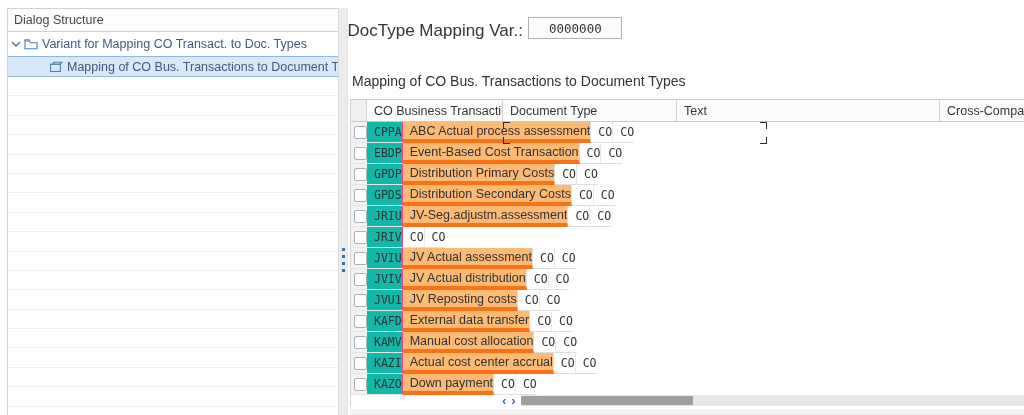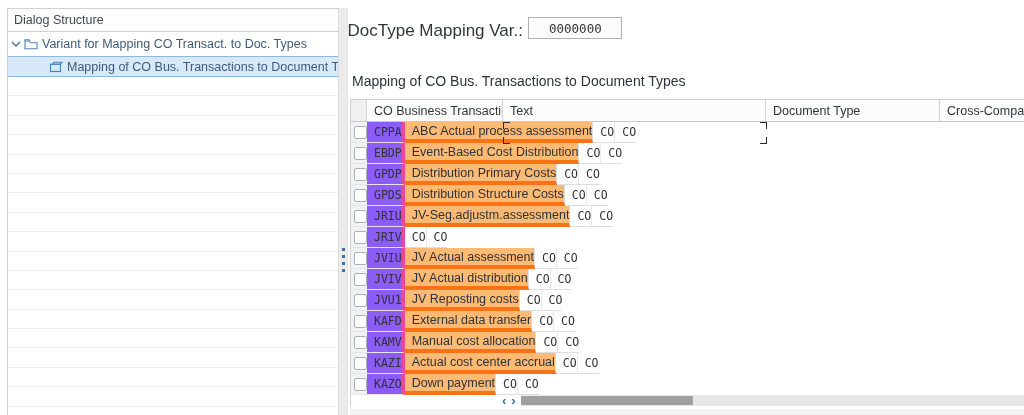--- a/index.html
+++ b/index.html
@@ -86,21 +86,21 @@
   .col-doc{width:174px; flex:none;}
   .col-cross{width:163px; flex:none;}
   .th.col-cb{background:#f0f0f0;}
   .trow{display:flex; height:21px;}
   .td{
     display:flex; align-items:center; padding-left:7px;
     font-size:12.5px; white-space:nowrap; overflow:hidden;
   }
   .td.c-cb{background:#f2f2f2; border-bottom:1px solid #e6e6e6; padding-left:3px;}
   .td.c-code{
-    background:#8b5cf6; border-bottom:1px solid #e6e6e6; border-right:3px solid #ec4899;
+    background:#14b8a6; border-bottom:1px solid #e6e6e6; border-right:1px solid #ec4899;
     font-family:"DejaVu Sans Mono", monospace; font-size:11.5px; color:#2f3237;
   }
   .td.c-text{background:#fdba74; border-bottom:4px solid #f97316; border-right:1px solid #dedede;}
   .td.c-doc{
     background:#ffffff; border-bottom:1px solid #dedede; border-right:1px solid #e8e8e8;
     font-family:"DejaVu Sans Mono", monospace; font-size:11.5px;
   }
   .td.c-cross{
     background:#ffffff; border-bottom:1px solid #dedede;
     font-family:"DejaVu Sans Mono", monospace; font-size:11.5px;
@@ -200,59 +200,59 @@
 <div class="var-label">DocType Mapping Var.:</div>
 <input class="var-input" readonly="" value="0000000001" style="">
 
 <div class="section-title">Mapping of CO Bus. Transactions to Document Types</div>
 
 <div class="table-viewport">
   <div class="table-inner">
     <div class="thead">
       <div class="th col-cb"></div>
       <div class="th col-code">CO Business Transaction</div>
+      <div class="th col-doc">Document Type</div>
       <div class="th col-text">Text</div>
-      <div class="th col-doc">Document Type</div>
       <div class="th col-cross last">Cross-Company</div>
     </div>
 
     <div id="table-body">
         <div class="trow">
     <div class="td c-cb">
             <span class="cbx"></span>
           </div>
     <div class="td c-code">CPPA</div>
     <div class="td c-text">ABC Actual process assessment</div>
     <div class="td c-doc">CO</div>
     <div class="td c-cross">CO</div>
   </div>
         <div class="trow">
     <div class="td c-cb">
             <span class="cbx"></span>
           </div>
     <div class="td c-code">EBDP</div>
-    <div class="td c-text">Event-Based Cost Distribution</div>
+    <div class="td c-text">Event-Based Cost Transaction</div>
     <div class="td c-doc">CO</div>
     <div class="td c-cross">CO</div>
   </div>
         <div class="trow">
     <div class="td c-cb">
             <span class="cbx"></span>
           </div>
     <div class="td c-code">GPDP</div>
     <div class="td c-text">Distribution Primary Costs</div>
     <div class="td c-doc">CO</div>
     <div class="td c-cross">CO</div>
   </div>
         <div class="trow">
     <div class="td c-cb">
             <span class="cbx"></span>
           </div>
     <div class="td c-code">GPDS</div>
-    <div class="td c-text">Distribution Structure Costs</div>
+    <div class="td c-text">Distribution Secondary Costs</div>
     <div class="td c-doc">CO</div>
     <div class="td c-cross">CO</div>
   </div>
         <div class="trow">
     <div class="td c-cb">
             <span class="cbx"></span>
           </div>
     <div class="td c-code">JRIU</div>
     <div class="td c-text">JV-Seg.adjustm.assessment</div>
     <div class="td c-doc">CO</div>

